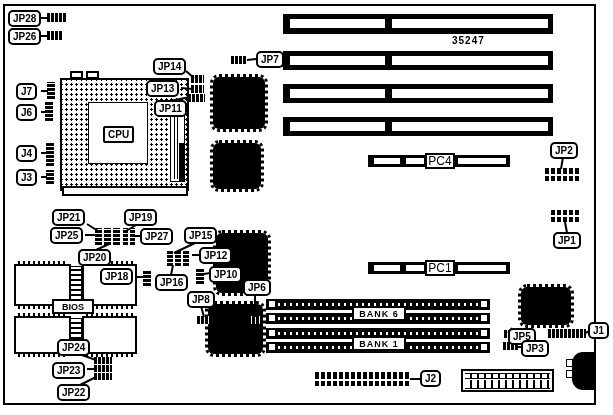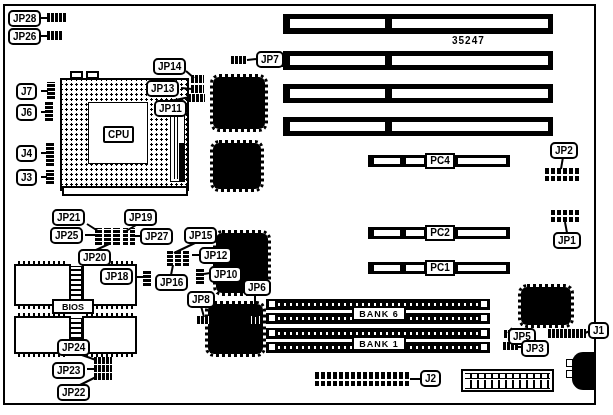--- a/index.html
+++ b/index.html
@@ -15,21 +15,21 @@
   .sq{border-radius:2px;}
   
   .isa{position:absolute;left:283px;width:270px;background:#000;z-index:5;}
   .isa .wl{position:absolute;left:7px;top:5px;width:95px;height:9px;background:#fff;}
   .isa .wr{position:absolute;left:109px;top:5px;width:156px;height:9px;background:#fff;}
   
   .pci{position:absolute;left:368px;width:142px;height:12px;background:#000;z-index:5;}
   .pci i{position:absolute;top:3px;height:6px;background:#fff;}
   .pci .s1{left:6px;width:26px;} .pci .s2{left:38px;width:18px;} .pci .s3{left:90px;width:48px;}
   .pci .pclbl{position:absolute;left:57px;top:-2px;width:30px;height:16px;background:#fff;
-       border:2px solid #000;font-size:10px;font-weight:bold;text-align:center;
+       border:2px solid #000;font-size:12px;font-weight:normal;text-align:center;
        line-height:12px;box-sizing:border-box;}
   
   .qfp{position:absolute;background:#000;background-clip:padding-box;
        border:3px dotted #000;border-radius:9px;z-index:4;}
   
   .dip{position:absolute;background:#fff;border:2px solid #000;z-index:4;}
   .dip:before,.dip:after{content:"";position:absolute;left:2px;right:2px;height:4px;
        background:repeating-linear-gradient(90deg,#000 0 2px,transparent 2px 5px);}
   .dip:before{top:-5px;} .dip:after{bottom:-5px;}
   .ladder{position:absolute;background:repeating-linear-gradient(0deg,#000 0 2px,#fff 2px 5px);
@@ -121,26 +121,20 @@
   <div class="qfp" style="left:210px;top:74px;width:52px;height:52px"></div>
   <div class="qfp" style="left:210px;top:140px;width:48px;height:46px"></div>
   <div class="qfp" style="left:213px;top:230px;width:52px;height:60px"></div>
   <div class="qfp" style="left:205px;top:301px;width:55px;height:50px"></div>
   <div class="qfp" style="left:518px;top:284px;width:50px;height:38px"></div>
 
   <div class="pci" style="top:155px">
       <i class="s1"></i>
       <i class="s2"></i>
       <span class="pclbl">PC4</span>
-      <i class="s3"></i>
-    </div>
-  <div class="pci" style="top:227px">
-      <i class="s1"></i>
-      <i class="s2"></i>
-      <span class="pclbl">PC2</span>
       <i class="s3"></i>
     </div>
   <div class="pci" style="top:262px">
       <i class="s1"></i>
       <i class="s2"></i>
       <span class="pclbl">PC1</span>
       <i class="s3"></i>
     </div>
 
   <div class="lbl" style="left:550px;top:142px">JP2</div>

